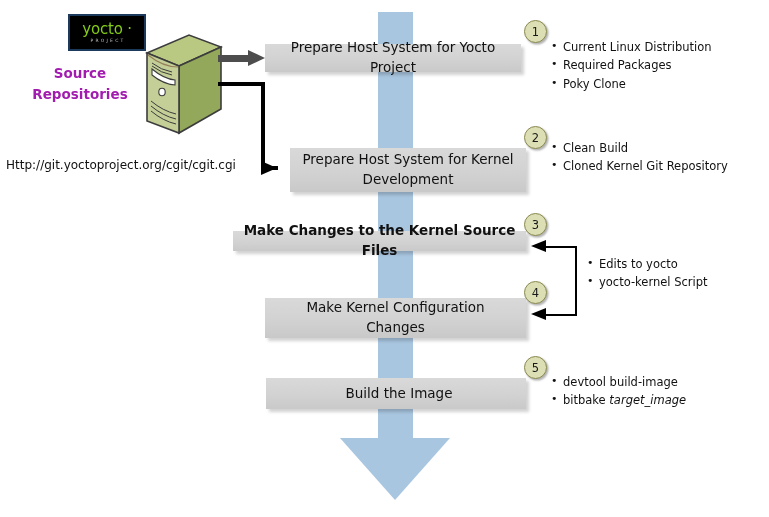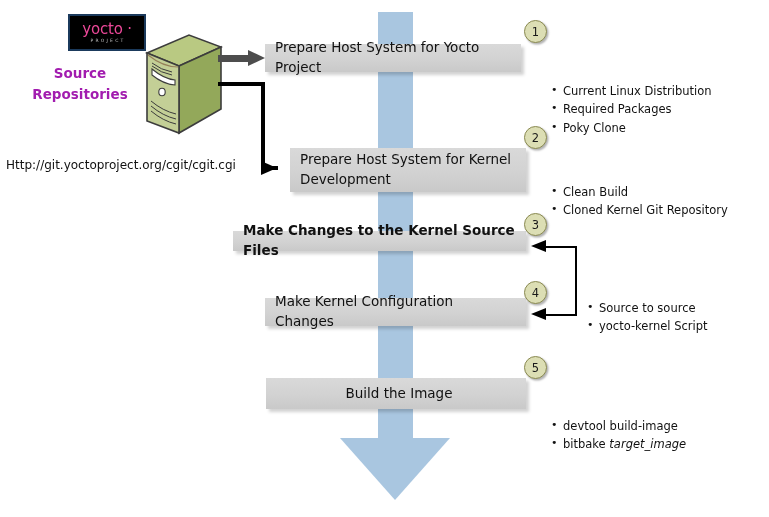--- a/index.html
+++ b/index.html
@@ -29,21 +29,21 @@
     background: #000000;
     border: 2px solid #1b3a5c;
     box-sizing: border-box;
     display: flex;
     flex-direction: column;
     align-items: center;
     justify-content: center;
     line-height: 1;
   }
   .yocto-logo .y-word {
-    color: #ec4899;
+    color: #84cc16;
     font-size: 15px;
     letter-spacing: -0.2px;
     font-family: "DejaVu Sans", "Liberation Sans", sans-serif;
   }
   .yocto-logo .y-sub {
     color: #bfbfbf;
     font-size: 4.5px;
     letter-spacing: 2.2px;
     margin-top: 2px;
     margin-left: 2px;
@@ -109,32 +109,32 @@
   }
 
   
   .pbox {
     position: absolute;
     background: linear-gradient(to bottom, #d9d9d9 0%, #d2d2d2 55%, #c9c9c9 100%);
     box-shadow: 3px 3px 3px rgba(0,0,0,0.18);
     display: flex;
     align-items: center;
     justify-content: center;
-    text-align: left;
+    text-align: center;
     font-size: 13.5px;
     color: #111111;
     line-height: 1.45;
     box-sizing: border-box;
     padding: 0 10px;
   }
 
   #box-1 { left: 265px; top: 44px;  width: 256px; height: 28px; }
   #box-2 { left: 290px; top: 148px; width: 236px; height: 44px; }
   #box-3 { left: 233px; top: 231px; width: 293px; height: 20px; font-weight: bold; }
-  #box-4 { left: 265px; top: 298px; width: 261px; height: 28px; }
+  #box-4 { left: 265px; top: 298px; width: 261px; height: 40px; }
   #box-5 { left: 266px; top: 378px; width: 260px; height: 31px; padding-left: 16px; }
 
   
   .step-circle {
     position: absolute;
     width: 23px;
     height: 23px;
     border-radius: 50%;
     background: #dcdeb4;
     border: 1.4px solid #8a8a52;
@@ -151,21 +151,20 @@
   #circle-3 { left: 524px; top: 213px; }
   #circle-4 { left: 524px; top: 281px; }
   #circle-5 { left: 524px; top: 356px; }
 
   
   .notes {
     position: absolute;
     font-size: 11.5px;
     color: #111111;
     line-height: 1.5;
-    margin-top: 44px;
   }
   .notes ul {
     margin: 0;
     padding: 0;
     list-style: none;
   }
   .notes li {
     position: relative;
     padding-left: 12px;
     margin: 0 0 1px 0;
@@ -322,21 +321,21 @@
 
   <div class="notes" id="notes-2">
     <ul>
       <li>Clean Build</li>
       <li>Cloned Kernel Git Repository</li>
     </ul>
   </div>
 
   <div class="notes" id="notes-3">
     <ul>
-      <li>Source to source</li>
+      <li>Edits to yocto</li>
       <li>yocto-kernel Script</li>
     </ul>
   </div>
 
   <div class="notes" id="notes-5">
     <ul>
       <li>devtool build-image</li>
       <li><span>bitbake </span><i>target_image</i></li>
     </ul>
   </div>

